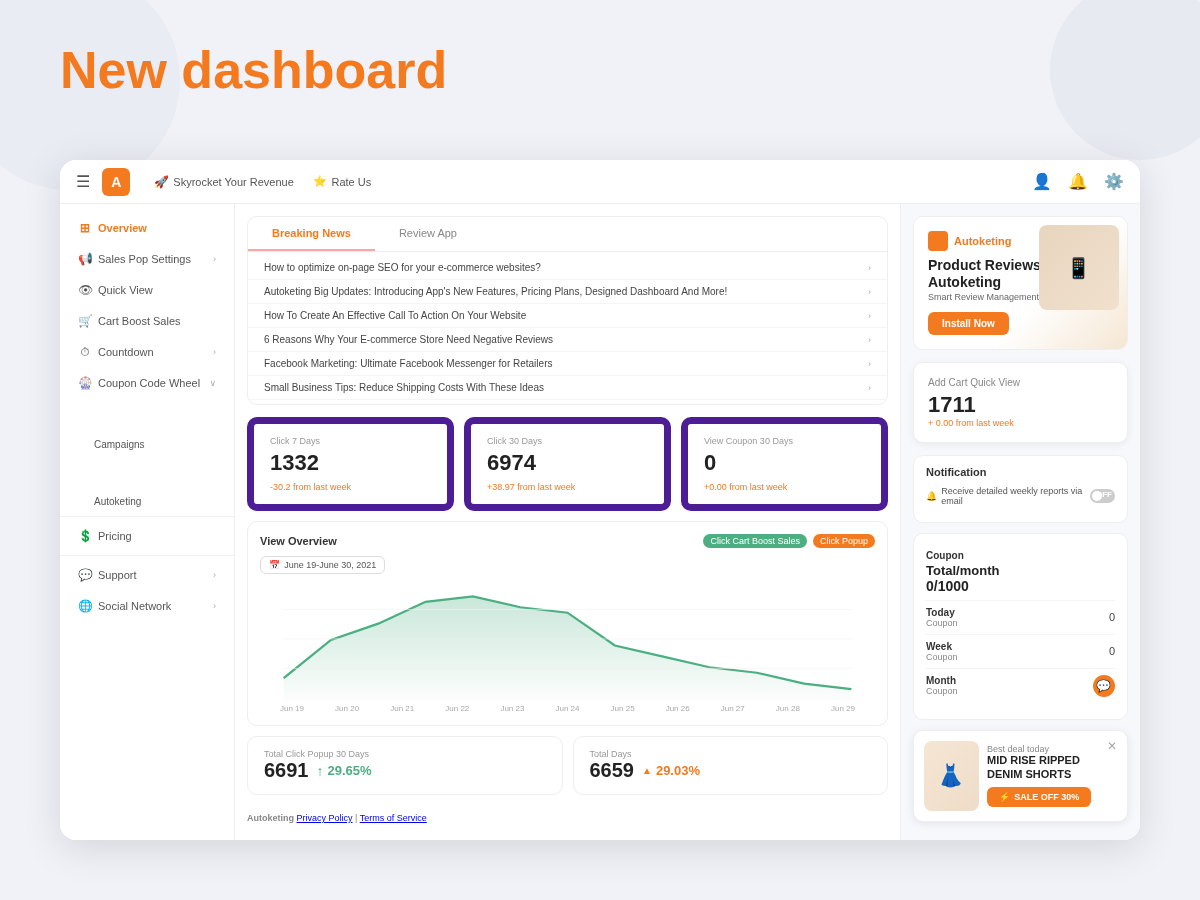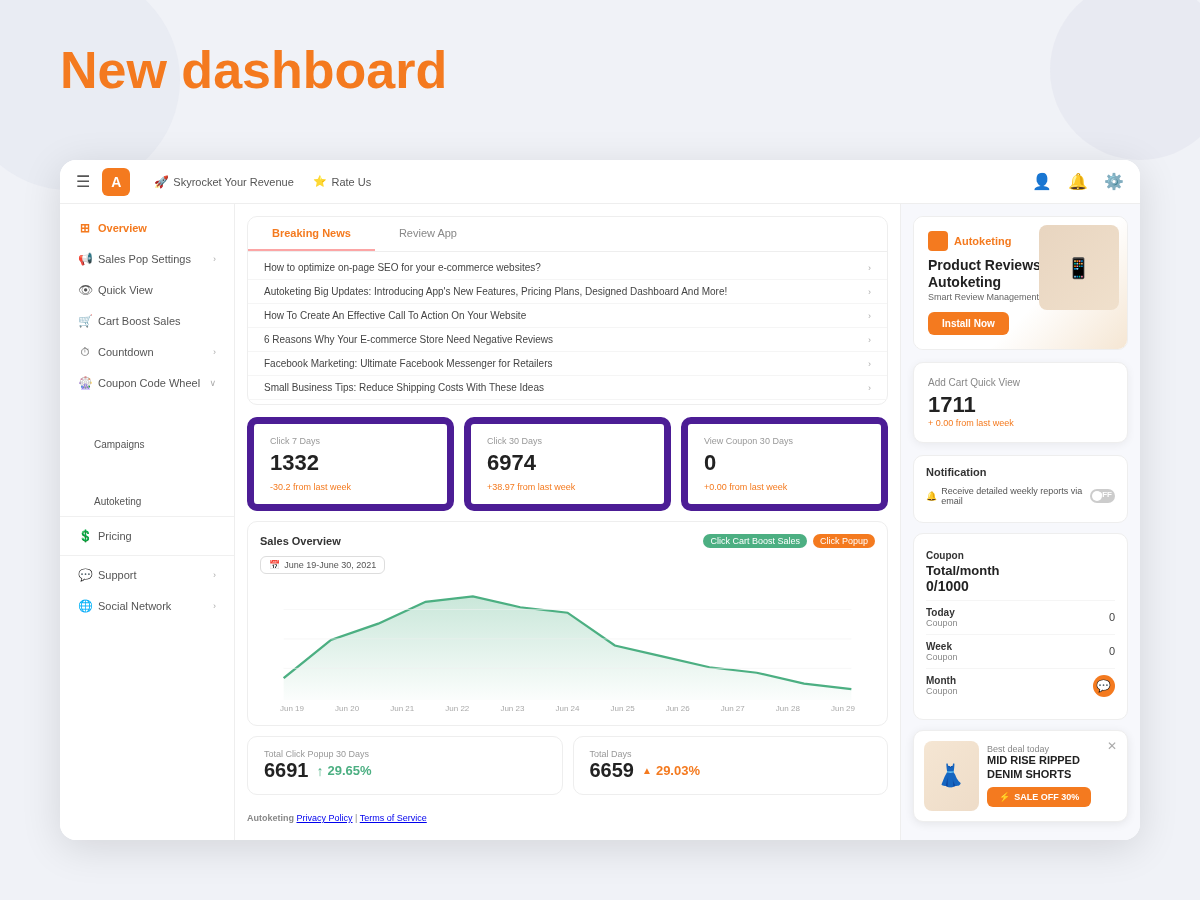--- a/index.html
+++ b/index.html
@@ -769,21 +769,21 @@
           </div>
           <div class="stat-card">
             <div class="stat-card-label">View Coupon 30 Days</div>
             <div class="stat-card-value">0</div>
             <div class="stat-card-change">+0.00 from last week</div>
           </div>
         </div>
 
         <div class="sales-overview">
           <div class="sales-header">
-            <div class="sales-title">Sales Overview</div>
+            <div class="sales-title">View Overview</div>
             <div class="sales-badges">
               <span class="sales-badge badge-green">Click Cart Boost Sales</span>
               <span class="sales-badge badge-orange">Click Popup</span>
             </div>
           </div>
           <div class="sales-date-filter">
             <span>📅</span>
             <span>June 19-June 30, 2021</span>
           </div>
           <div class="chart-area">

